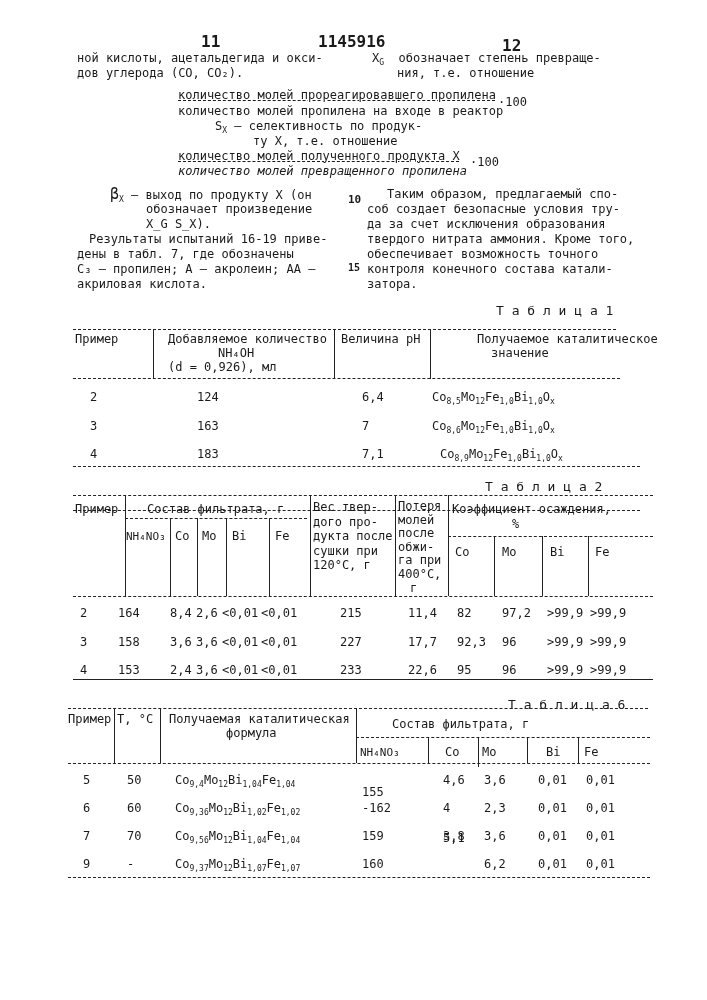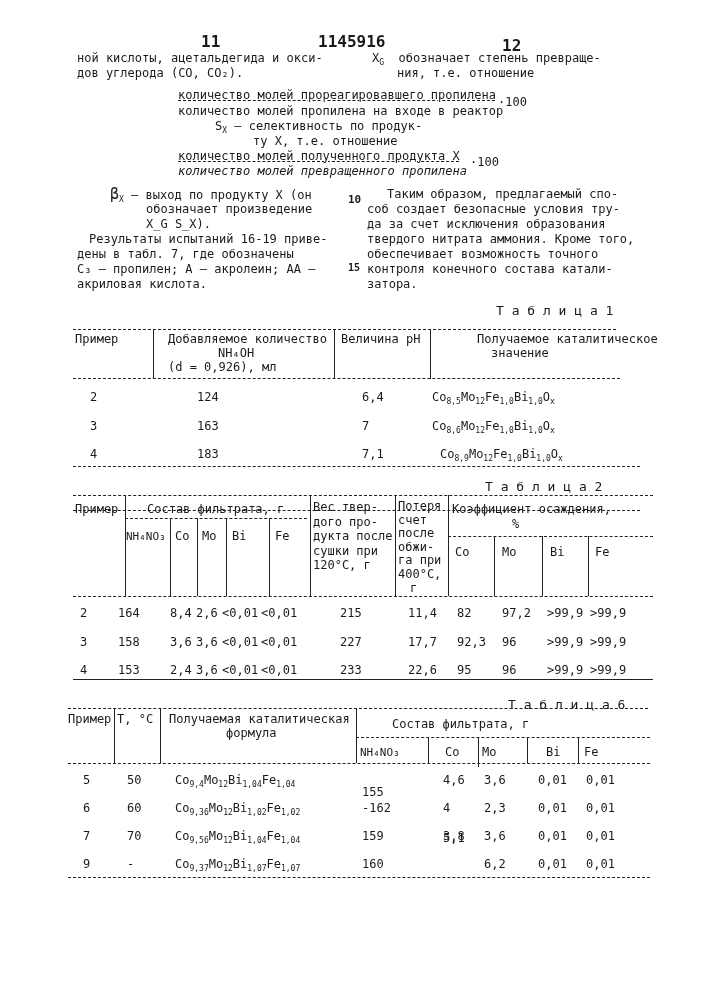--- a/index.html
+++ b/index.html
@@ -120,21 +120,21 @@
 
   <div class="abs t" style="left:313px;top:500px;line-height:14.5px;">
     <div>Вес твер-</div>
     <div>дого про-</div>
     <div>дукта после</div>
     <div>сушки при</div>
     <div>120°C, г</div>
   </div>
   <div class="abs t" style="left:398px;top:500px;line-height:13.6px;">
     <div>Потеря</div>
-    <div>счет</div>
+    <div>молей</div>
     <div>после</div>
     <div>обжи-</div>
     <div>га при</div>
     <div>400°C,</div>
     <div style="padding-left:12px;">г</div>
   </div>
   <div class="abs t" style="left:452px;top:502px;">Коэффициент осаждения,</div>
   <div class="abs t" style="left:512px;top:517px;">%</div>
   <div class="abs t" style="left:455px;top:545px;">Co</div>
   <div class="abs t" style="left:502px;top:545px;">Mo</div>

